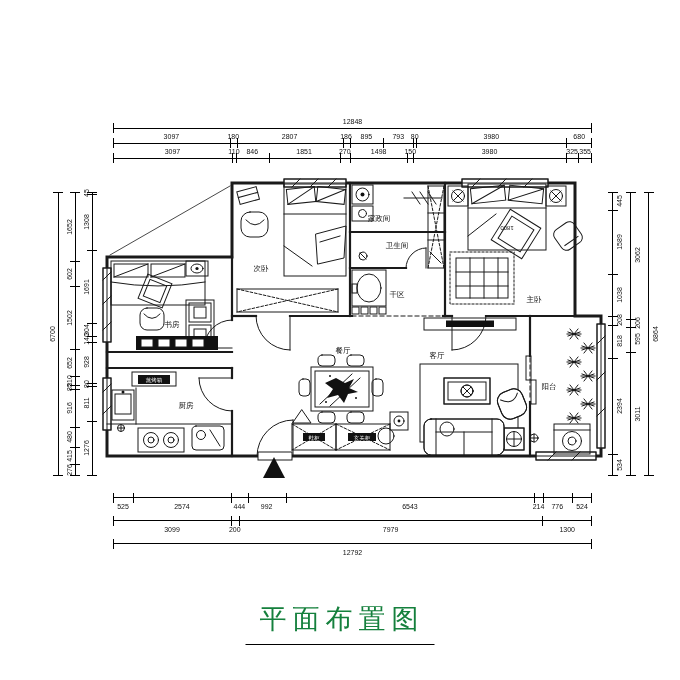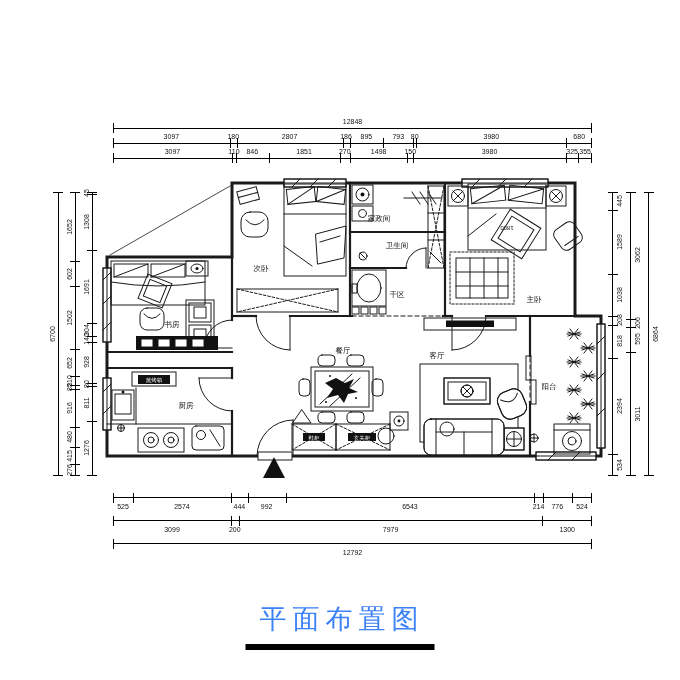--- a/index.html
+++ b/index.html
@@ -37,21 +37,21 @@
   .labels-left .tick{right:-4px;width:10px;}
   .labels-right .tick{left:-4px;width:10px;}
   .chain-v .tick-end{top:auto;bottom:0;}
   .dim-label{position:absolute;font-size:7px;line-height:1;color:#111;white-space:nowrap;}
   .labels-above .dim-label{top:3px;left:50%;transform:translateX(-50%);}
   .labels-below .dim-label{top:6px;left:50%;transform:translateX(-50%);}
   .labels-left .dim-label,.labels-right .dim-label{
     top:50%;left:50%;transform:translate(-50%,-50%) rotate(-90deg);}
   .title{position:absolute;top:601px;left:50%;transform:translateX(-50%);
          font-family:Liberation Sans, sans-serif;font-size:27px;letter-spacing:6px;
-         color:#3b82f6;border-bottom:6px solid #000000;padding:0 10px 7px 14px;white-space:nowrap;}
+         color:#15803d;border-bottom:1px solid #000000;padding:0 10px 7px 14px;white-space:nowrap;}
 </style>
 </head>
 <body>
 
 <div class="canvas">
 
   <div class="chain chain-h labels-above" style="left:113px;top:115px;width:479px">
       <div class="chain-line"></div>
       <div class="seg" style="flex-grow: 12848;">
         <div class="tick"></div>

